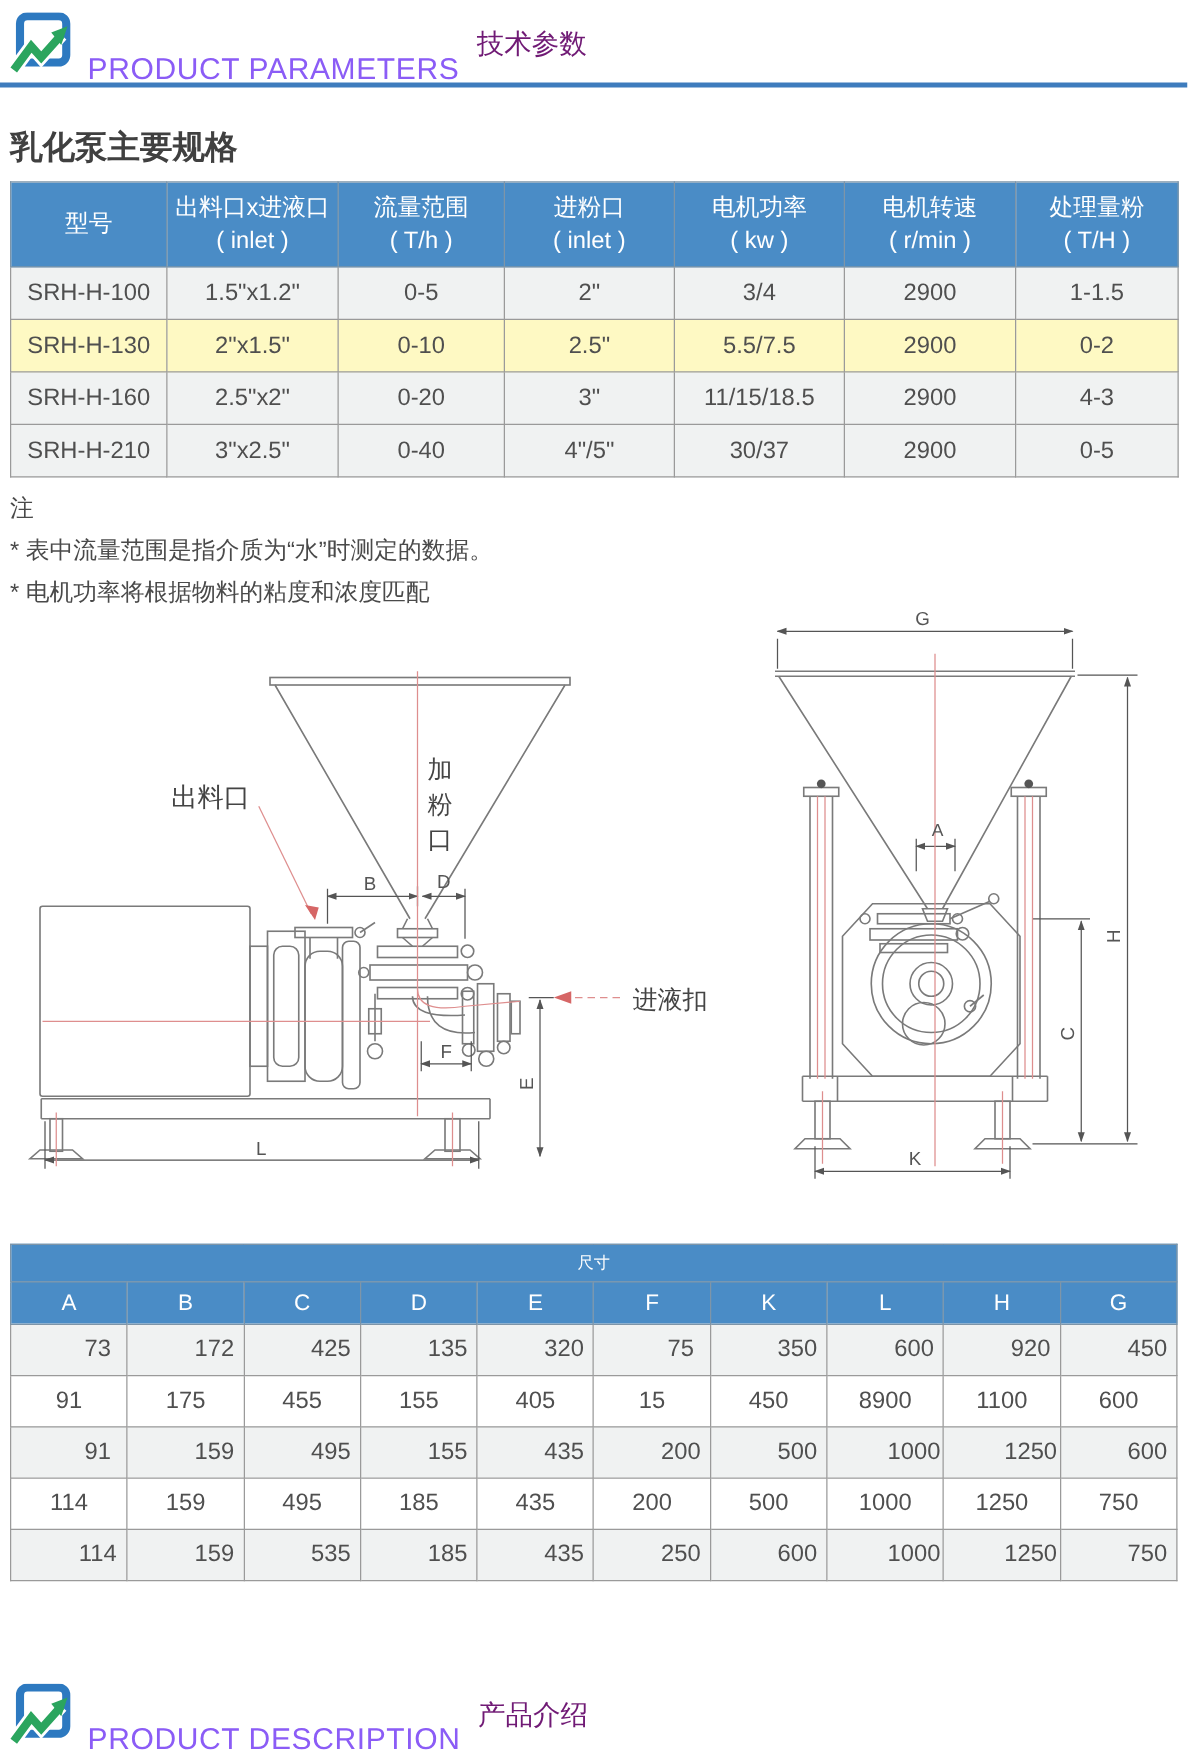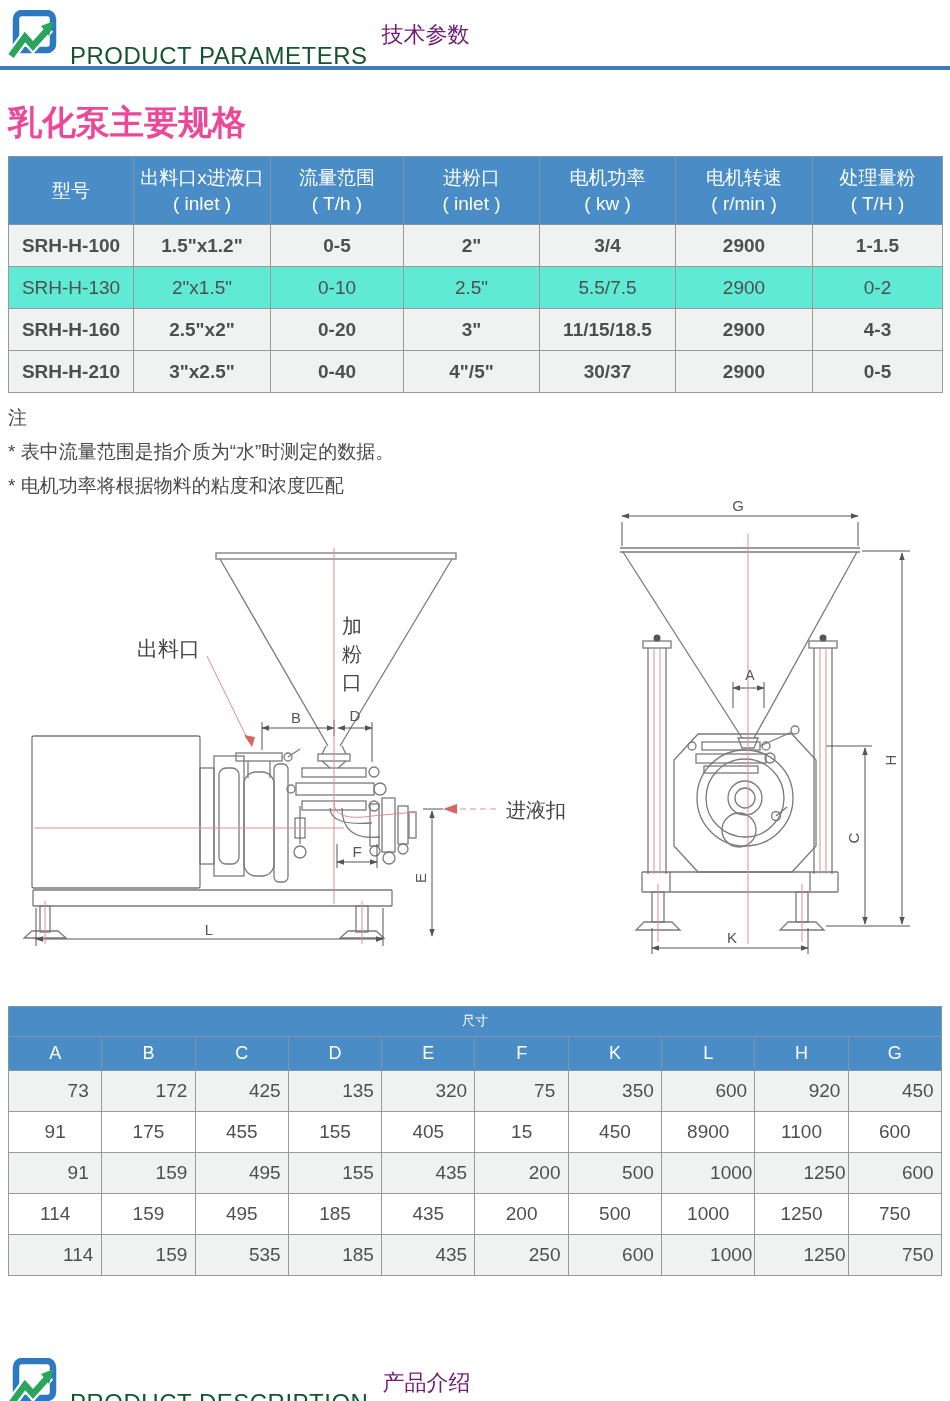--- a/index.html
+++ b/index.html
@@ -3,32 +3,32 @@
 <meta charset="utf-8">
 <style>
   html,body{margin:0;padding:0;}
   body{
     width:950px;height:1401px;background:#ffffff;overflow:hidden;
     font-family:"Liberation Sans","DejaVu Sans",sans-serif;color:#333;
   }
   
   .band{display:flex;align-items:center;padding:9px 0 5px 8px;height:52px;}
   .band .logo{width:50px;height:50px;flex:0 0 50px;margin-right:12px;}
-  .band .t-en{color:#14532d;font-size:24px;letter-spacing:.5px;white-space:nowrap;margin-top:41px;}
+  .band .t-en{color:#8b5cf6;font-size:24px;letter-spacing:.5px;white-space:nowrap;margin-top:41px;}
   .band .t-zh{color:#701a75;font-size:22px;margin-left:14px;white-space:nowrap;}
   .rule{height:4px;background:#3e7cbd;}
   
-  .sec-title{color:#ec4899;font-size:34px;font-weight:bold;margin:30px 0 10px 8px;}
+  .sec-title{color:#404040;font-size:26px;font-weight:bold;margin:30px 0 10px 8px;}
   
   table{border-collapse:collapse;table-layout:fixed;margin:0 8px;width:934px;}
   th,td{border:1px solid #9a9a9a;text-align:center;}
   th{background:#4a8cc6;color:#fff;font-weight:normal;border-color:#7e95a8;}
   .spec th{font-size:19px;line-height:1.35;padding:8px 2px;height:46px;vertical-align:middle;}
-  .spec td{font-size:19px;color:#4f4f4f;height:39px;background:#5eead4;}
-  .spec tr.odd td{background:#f0f2f2;font-weight:bold;}
+  .spec td{font-size:19px;color:#4f4f4f;height:39px;background:#fef9c3;}
+  .spec tr.odd td{background:#f0f2f2;}
   .dims{margin-top:22px;}
   .dims th.title{font-size:13px;height:25px;padding:2px;}
   .dims th.col{font-size:18px;height:31px;padding:1px;}
   .dims td{font-size:19px;color:#4f4f4f;height:38px;background:#fff;}
   .dims tr.odd td{background:#f0f2f2;padding-left:47px;}
   
   .notes{margin:12px 8px 0;color:#4a4a4a;font-size:19px;}
   .notes .n-label{margin-bottom:4px;}
   .notes .n-item{line-height:1.75;}
   

